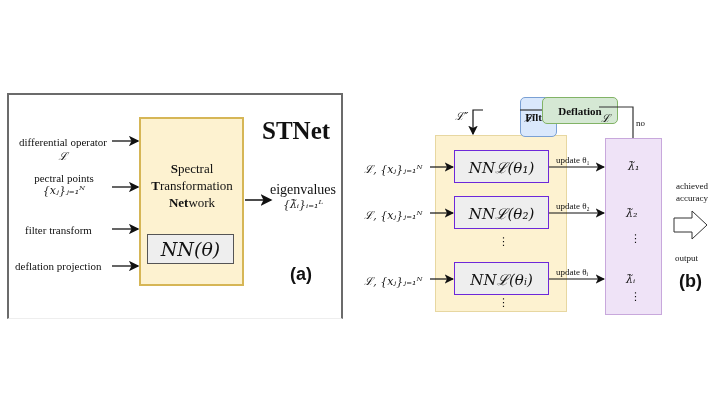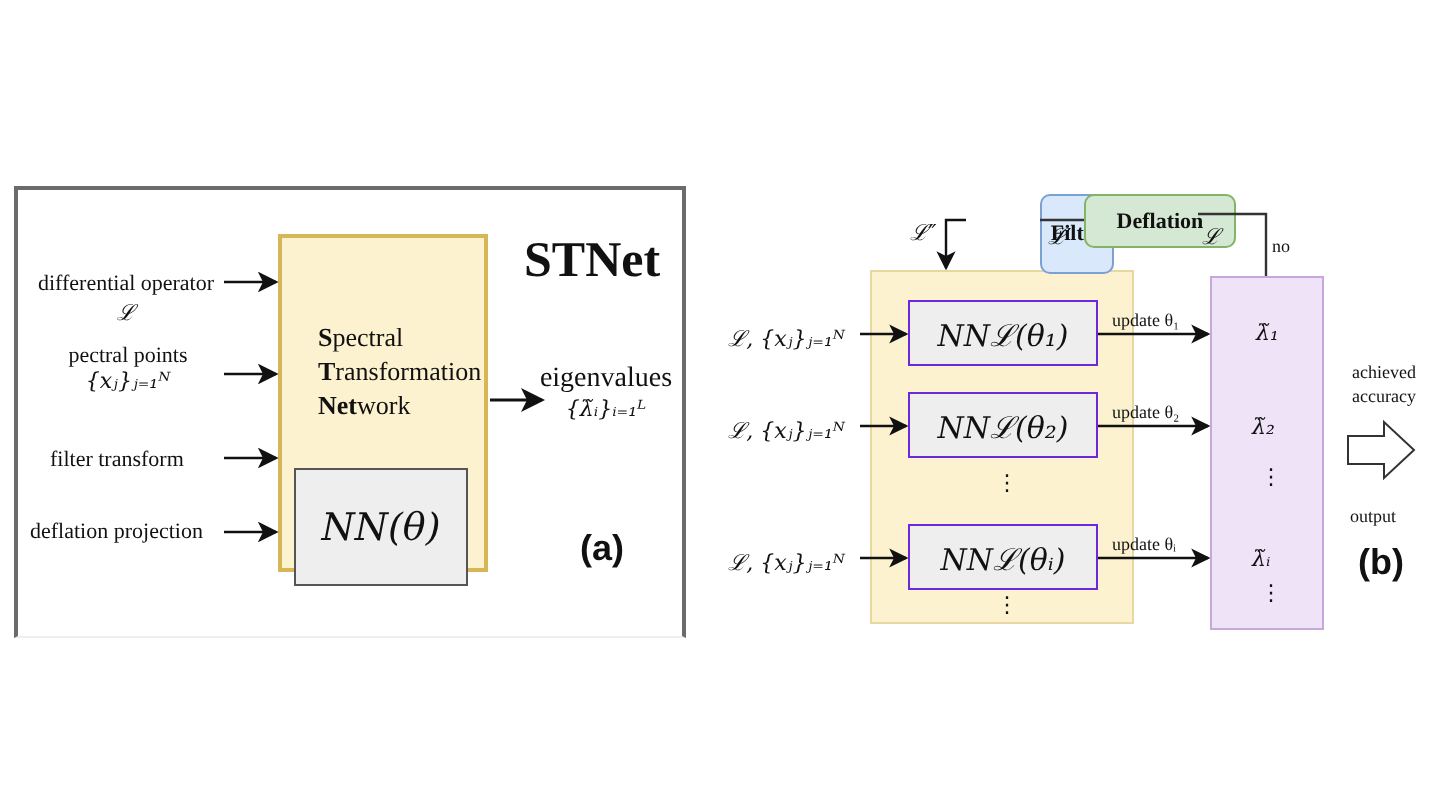--- a/index.html
+++ b/index.html
@@ -3,23 +3,23 @@
 <meta charset="utf-8">
 <style>
   html, body { margin: 0; padding: 0; background: #ffffff; }
   body { width: 720px; height: 405px; position: relative; overflow: hidden; font-family: "Liberation Serif", "DejaVu Serif", serif; color: #111; }
   .abs { position: absolute; }
   .serif { font-family: "Liberation Serif", "DejaVu Serif", serif; }
   .sans { font-family: "Liberation Sans", "DejaVu Sans", sans-serif; }
   .math { font-family: "DejaVu Serif", "Liberation Serif", serif; font-style: italic; }
   .frame-a { left: 7px; top: 93px; width: 336px; height: 226px; border: 2px solid #6b6b6b; border-bottom: 1px solid #eeeeee; box-sizing: border-box; }
   .stnet-box { left: 139px; top: 117px; width: 105px; height: 169px; background: #fdf2d0; border: 2.5px solid #d6b656; box-sizing: border-box; }
-  .nn-box { left: 147px; top: 234px; width: 87px; height: 59px; background: #eeeeee; border: 1px solid #555; box-sizing: border-box; display: flex; align-items: center; justify-content: center; font-size: 19px; }
+  .nn-box { left: 147px; top: 234px; width: 87px; height: 30px; background: #eeeeee; border: 1px solid #555; box-sizing: border-box; display: flex; align-items: center; justify-content: center; font-size: 19px; }
   .stnet-title { left: 262px; top: 117px; font-size: 25px; font-weight: bold; }
-  .center-label { text-align: left; font-size: 13px; line-height: 17px; margin-left: 13px; }
+  .center-label { text-align: center; font-size: 13px; line-height: 17px; }
   .small { font-size: 11px; }
   .tiny { font-size: 9px; }
   .label-a { left: 290px; top: 264px; font-size: 18px; font-weight: bold; }
   .label-b { left: 679px; top: 271px; font-size: 18px; font-weight: bold; }
   .yellow-col { left: 435px; top: 135px; width: 132px; height: 177px; background: #fdf2d0; border: 1px solid #e7d7a1; box-sizing: border-box; }
   .purple-col { left: 605px; top: 138px; width: 57px; height: 177px; background: #efe3f7; border: 1px solid #c8a8dc; box-sizing: border-box; }
   .nnb { left: 454px; width: 95px; height: 33px; background: #eeeeee; border: 1px solid #6d28d9; box-sizing: border-box; display: flex; align-items: center; justify-content: center; font-size: 15px; }
   .filter-box { left: 483px; top: 97px; width: 37px; height: 40px; background: #dae8fc; border: 1px solid #7aa0d4; border-radius: 5px; box-sizing: border-box; display:flex; align-items:center; justify-content:center; font-size: 11px; font-weight: bold; margin-left: 37px; }
   .deflation-box { left: 542px; top: 97px; width: 76px; height: 27px; background: #d5e8d4; border: 1px solid #82b366; border-radius: 5px; box-sizing: border-box; display:flex; align-items:center; justify-content:center; font-size: 11px; font-weight: bold; }
   svg.lines { position: absolute; left: 0; top: 0; }

